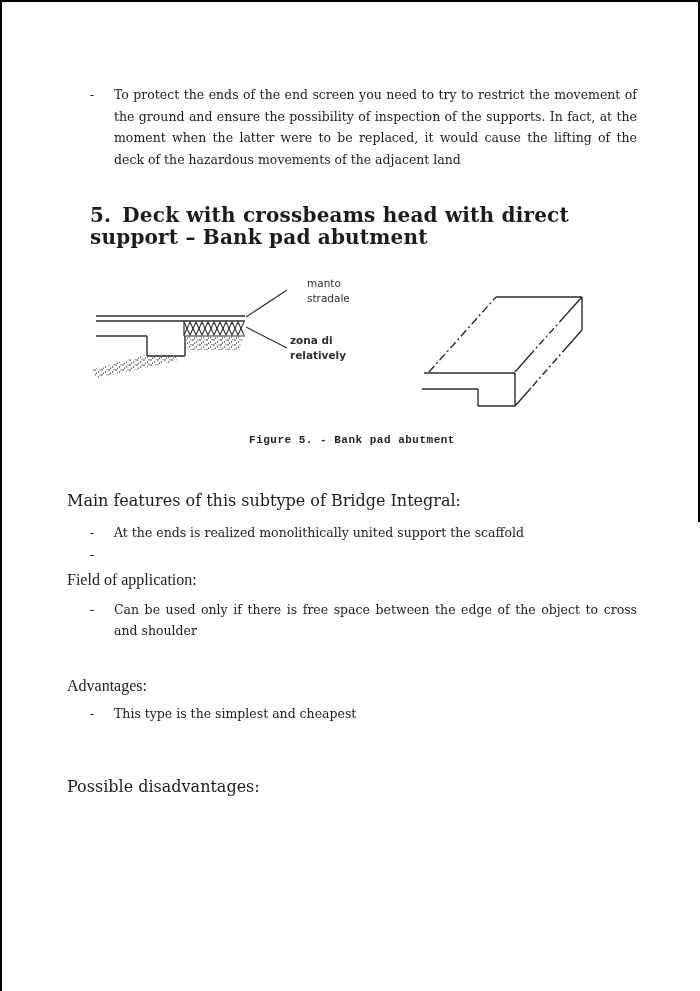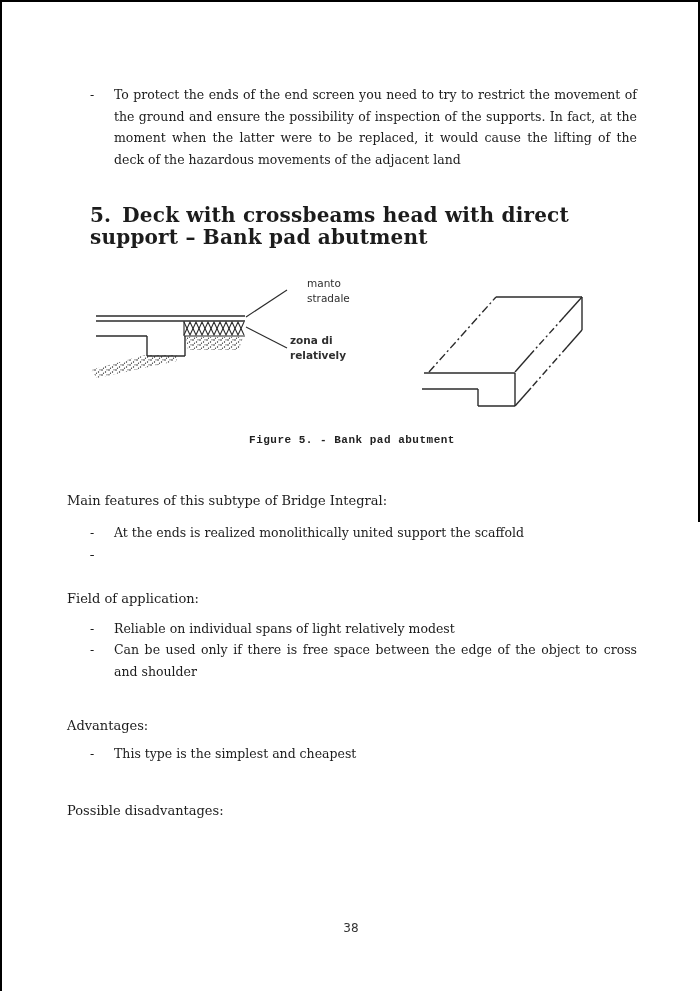--- a/index.html
+++ b/index.html
@@ -28,25 +28,25 @@
   .svg-left { left:20px; top:2px; }
   .svg-right { left:353px; top:0; }
   .diag-label { position:absolute; font-family:"DejaVu Sans", sans-serif;
     font-size:10.5px; line-height:15px; color:#2f2f2f; }
   .lbl-top { left:240px; top:4px; }
   .lbl-bottom { left:223px; top:61px;font-weight:bold; }
 
   .caption { margin-top:2px; text-align:center; font-family:"Liberation Mono", monospace;
     font-size:11px; font-weight:bold; line-height:16px; letter-spacing:0.5px; color:#222; }
 
-  .sec-title { font-size:13px; line-height:21px; }
+  .sec-title { font-size:16px; line-height:21px; }
   .t1 { margin-top:42px; }
-  .t2 { margin-top:44px; }
-  .t3 { margin-top:33px; }
-  .t4 { margin-top:35px; }
+  .t2 { margin-top:25px;font-family:Liberation Serif, serif; }
+  .t3 { margin-top:33px;font-family:Liberation Serif, serif; }
+  .t4 { margin-top:52px; }
   .l1 { margin-top:11px; }
   .l2 { margin-top:9px; }
   .l3 { margin-top:7px; }
 
   .page-number { position:absolute; top:919px; left:0; width:100%; text-align:center;
     font-family:"DejaVu Sans", sans-serif; font-size:12px; color:#333; }
 
   .diagram-stroke { stroke:#2b2b2b; stroke-width:1.4; fill:none; }
   .thin { stroke-width:1.1; }
 </style>
@@ -145,34 +145,32 @@
       </li>
       <li class="bullet-item">
         <span class="marker">-</span>
       </li>
     </ul>
 
     <div class="sec-title t2">Field of application:</div>
     <ul class="blist l2">
       <li class="bullet-item">
         <span class="marker">-</span>
-        <span>Reliable on individual spans of light relatively modest</span>
       </li>
       <li class="bullet-item">
         <span class="marker">-</span>
         <span>Can be used only if there is free space between the edge of the object to cross and shoulder</span>
       </li>
     </ul>
 
     <div class="sec-title t3">Advantages:</div>
     <ul class="blist l3">
       <li class="bullet-item">
         <span class="marker">-</span>
         <span>This type is the simplest and cheapest</span>
       </li>
     </ul>
 
     <div class="sec-title t4">Possible disadvantages:</div>
 
   </div>
 
-  <div class="page-number">38</div>
 </div>
 
 </body></html>

